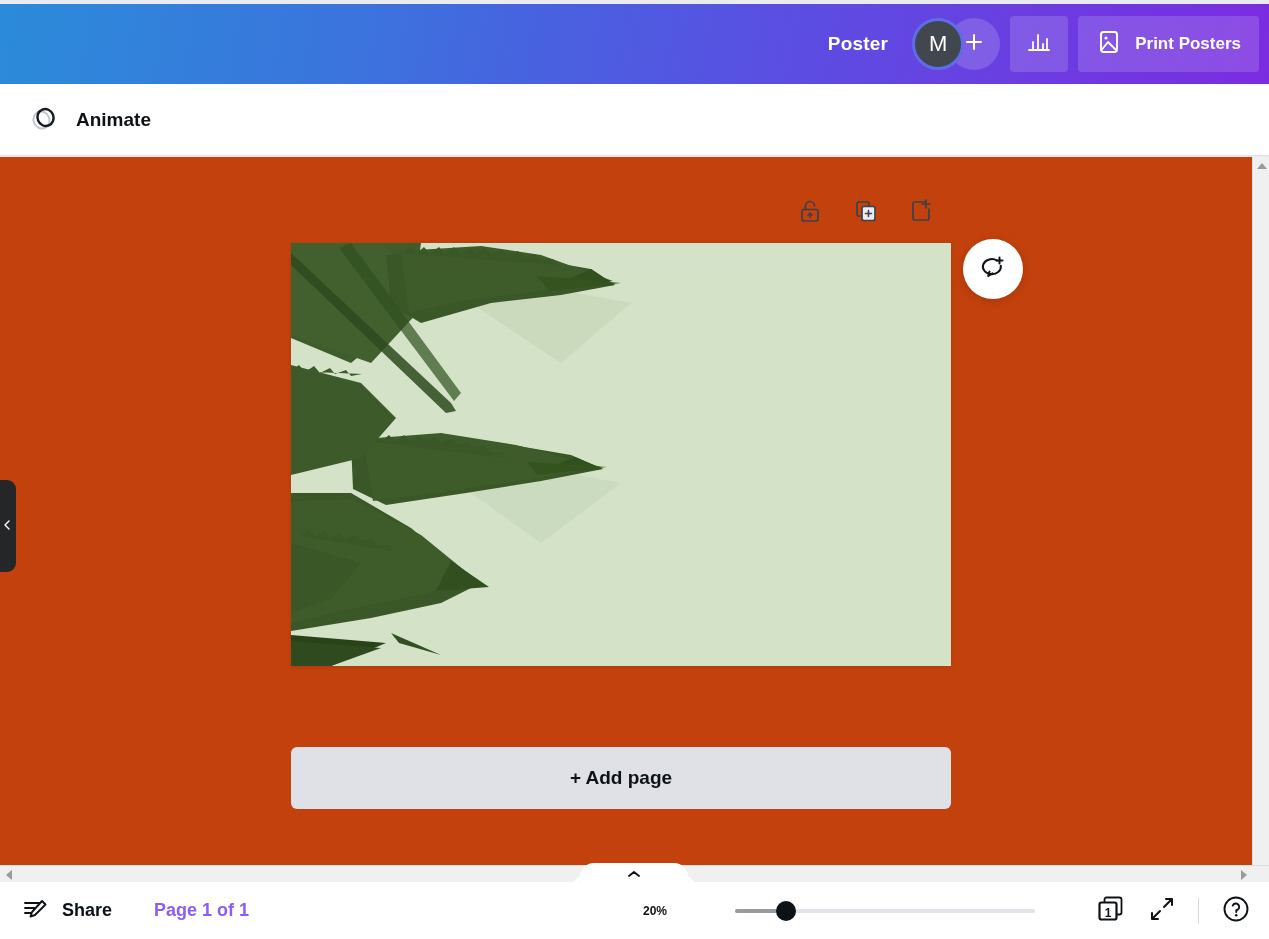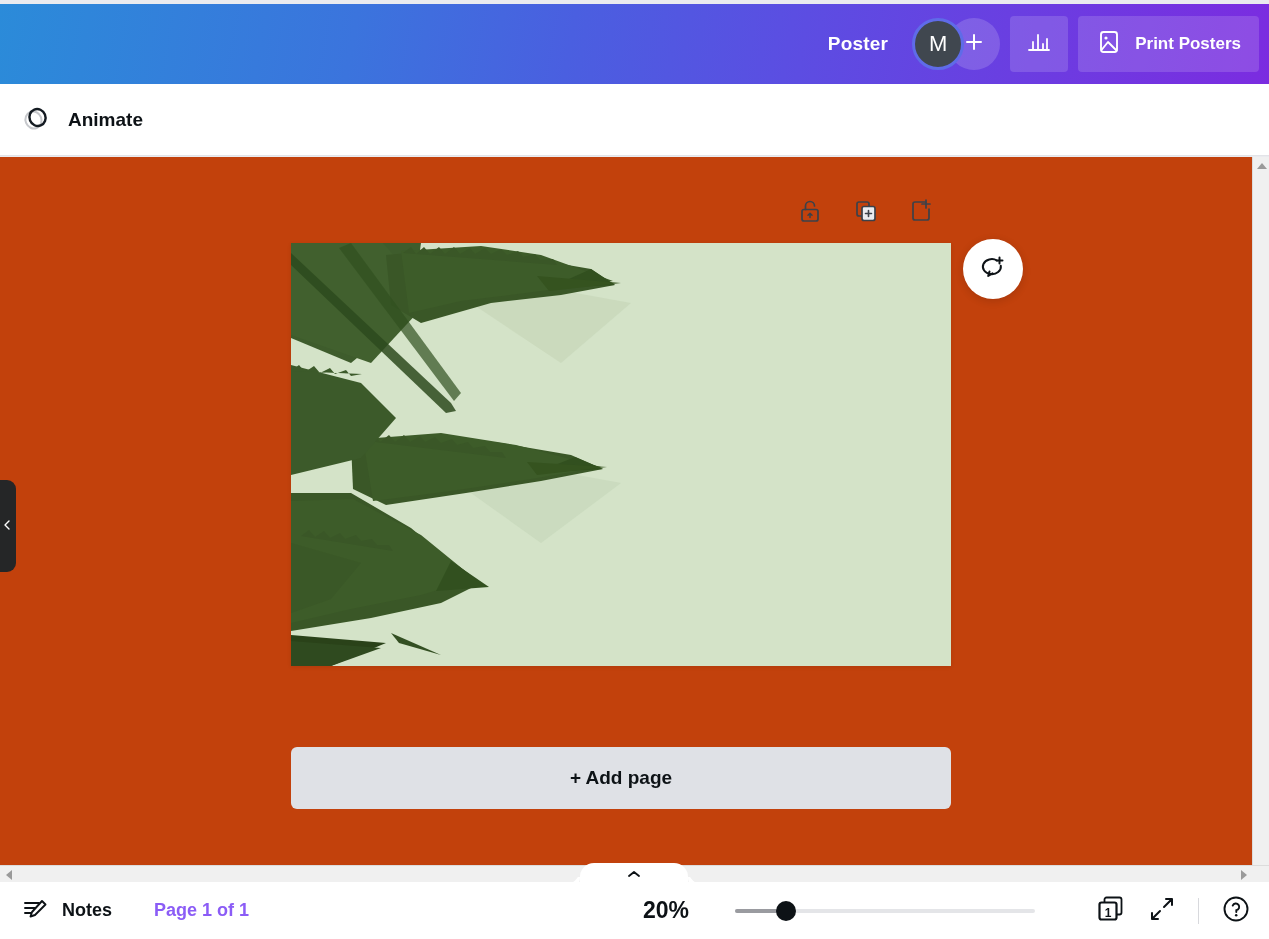--- a/index.html
+++ b/index.html
@@ -50,21 +50,21 @@
   .hdr-btn.share {
     background: #f1e9fb; color: #0d1216;
   }
 
   
   .animate-bar {
     position: absolute; top: 84px; left: 0;
     width: 1269px; height: 72px;
     background: #ffffff;
     display: flex; align-items: center;
-    padding-left: 20px; gap: 14px;
+    padding-left: 28px; gap: 14px;
     border-bottom: 1px solid #e3e4e8;
   }
   .animate-label { font-size: 19px; font-weight: bold; color: #0d1216; }
 
   
   .canvas-area {
     position: absolute; top: 157px; left: 0;
     width: 1269px; height: 725px;
     background: #c2410c;
     overflow: hidden;
@@ -157,21 +157,21 @@
   .notch::after  { right: -16px; border-bottom-left-radius: 16px; }
 
   .bb-notes {
     display: flex; align-items: center; gap: 12px;
     margin-left: 22px; cursor: pointer;
   }
   .bb-text { font-size: 18px; font-weight: bold; color: #0d1216; }
   .bb-page { font-size: 18px; font-weight: bold; color: #8b5cf6; margin-left: 42px; }
 
   .zoom-pct {
-    position: absolute; left: 643px; font-size: 23px; font-weight: bold; color: #0d1216;
+    position: absolute; left: 643px; font-size: 12px; font-weight: bold; color: #0d1216;
   }
   .slider { position: absolute; left: 735px; width: 300px; height: 4px; cursor: pointer; }
   .slider .track-bg { position:absolute; left:0; top:0; width:300px; height:4px; background:#e4e5e8; border-radius:2px; }
   .slider .track-fill { position:absolute; left:0; top:0; width:43px; height:4px; background:#9a9ba0; border-radius:2px; }
   .slider .thumb { position:absolute; left:41px; top:-8px; width:20px; height:20px; border-radius:50%; background:#0d1216; }
 
   .bb-right { position: absolute; right: 18px; display: flex; align-items: center; gap: 22px; }
   .bb-divider { width: 1px; height: 26px; background: #d8d9dd; }
   .bb-icon { cursor: pointer; display: flex; align-items: center; justify-content: center; }
   .pgnum {
@@ -351,21 +351,21 @@
     </span>
   </div>
 
   <div class="bb-notes">
     <span>
       <svg width="28" height="28" viewBox="0 0 28 28">
         <path d="M3 8 H17 M3 13 H13 M3 18 H9" stroke="#0d1216" stroke-width="1.9" stroke-linecap="round"></path>
         <path d="M20 6 L23.5 9.5 L13 20 L8.5 21.5 L10 17 Z" fill="none" stroke="#0d1216" stroke-width="1.9" stroke-linejoin="round"></path>
       </svg>
     </span>
-    <span class="bb-text">Notes</span>
+    <span class="bb-text">Share</span>
   </div>
 
   <div class="bb-page">Page 1 of 1</div>
 
   <div class="zoom-pct">20%</div>
 
   <div class="slider">
     <div class="track-bg"></div>
     <div class="track-fill"></div>
     <div class="thumb"></div>

